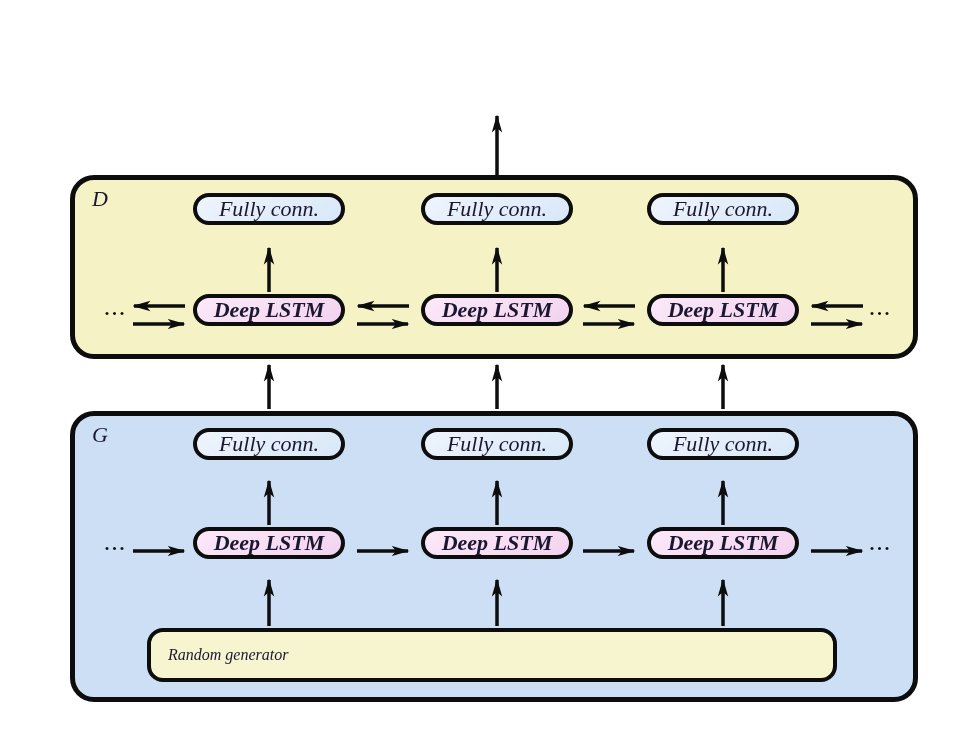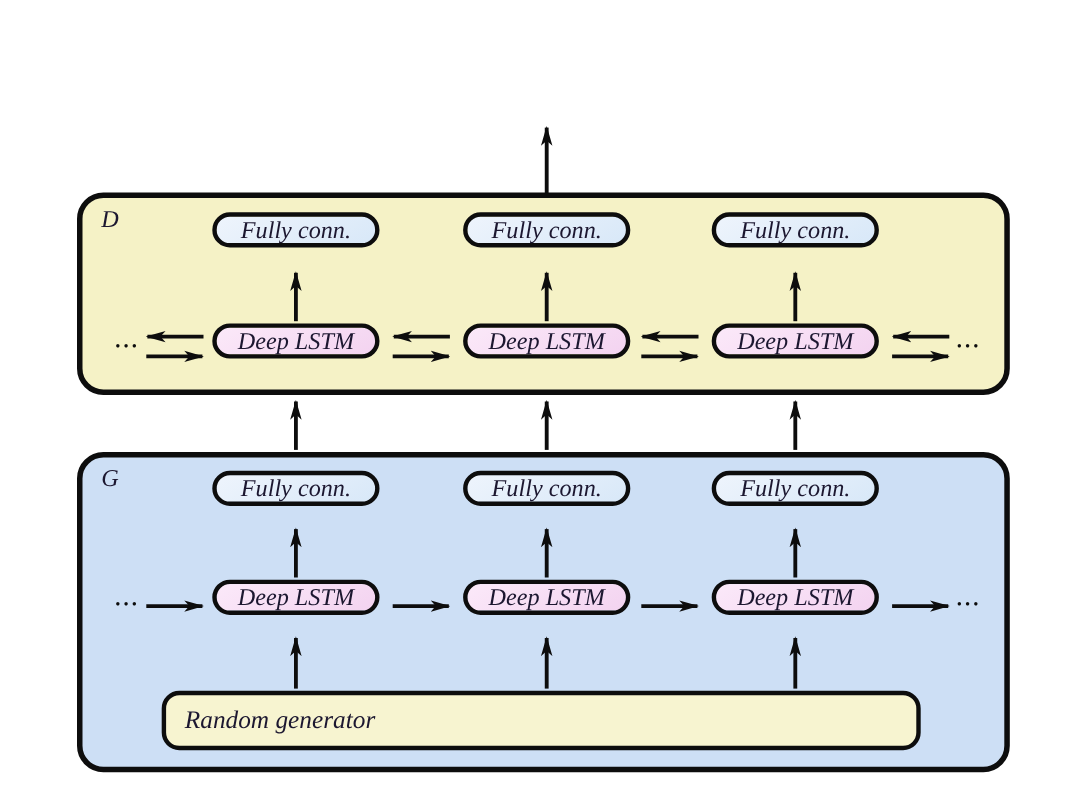--- a/index.html
+++ b/index.html
@@ -30,26 +30,26 @@
     font-style:italic;font-size:22px;color:var(--text);
   }
   .node{
     position:absolute;box-sizing:border-box;width:152px;height:32px;
     border:4px solid var(--stroke);border-radius:17px;
     display:flex;align-items:center;justify-content:center;
     font-style:italic;font-size:22px;color:var(--text);
     z-index:2;white-space:nowrap;
   }
   .fc{background:linear-gradient(150deg,var(--fc_fill_light),var(--fc_fill));}
-  .lstm{background:linear-gradient(150deg,var(--lstm_fill_light),var(--lstm_fill));}
+  .lstm{background:linear-gradient(150deg,var(--lstm_fill_light),var(--lstm_fill));font-weight:bold;}
   .rand{
     position:absolute;box-sizing:border-box;left:147px;top:628px;width:690px;height:54px;
     border:4px solid var(--stroke);border-radius:16px;background:var(--rand_fill);
     display:flex;align-items:center;justify-content:flex-start;padding-left:17px;
-    font-style:italic;font-size:23px;color:var(--text);z-index:2;
+    font-style:italic;font-size:16px;color:var(--text);z-index:2;
   }
   .col0{left:193px;} .col1{left:421px;} .col2{left:647px;}
   .fc-d{top:193px;} .lstm-d{top:294px;} .fc-g{top:428px;} .lstm-g{top:527px;}
   .ellipsis{
     position:absolute;width:36px;text-align:center;z-index:2;
     font-size:26px;line-height:1.15;letter-spacing:1px;color:var(--stroke);
   }
   .arrows{position:absolute;left:0;top:0;z-index:3;pointer-events:none;}
   .arrows line{stroke:var(--stroke);stroke-width:3.5;}
   .arrows marker path{fill:var(--stroke);}

